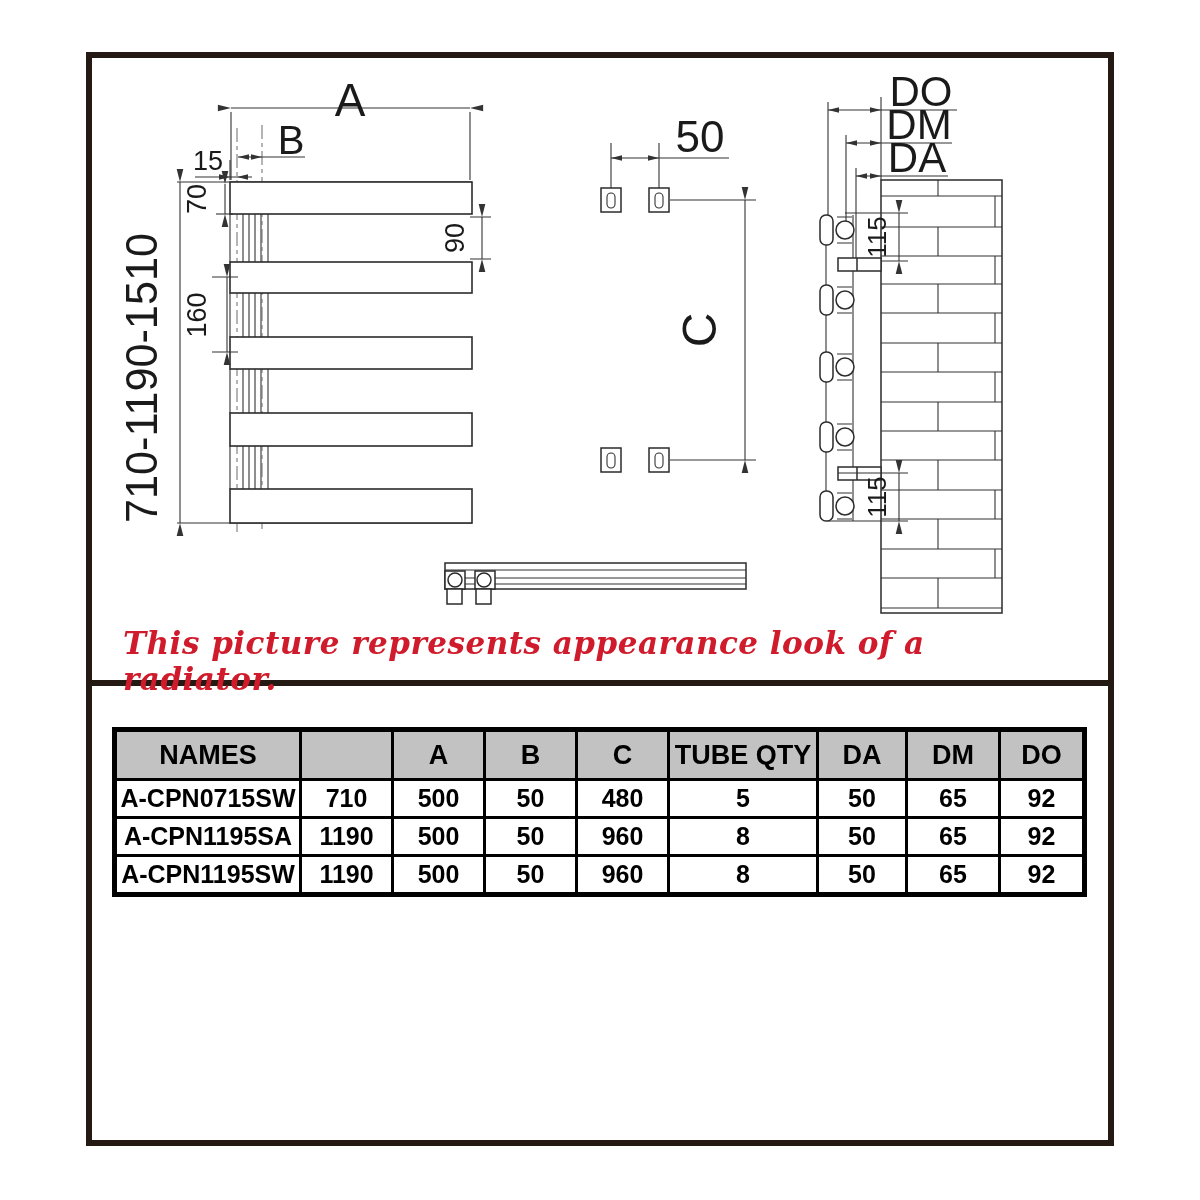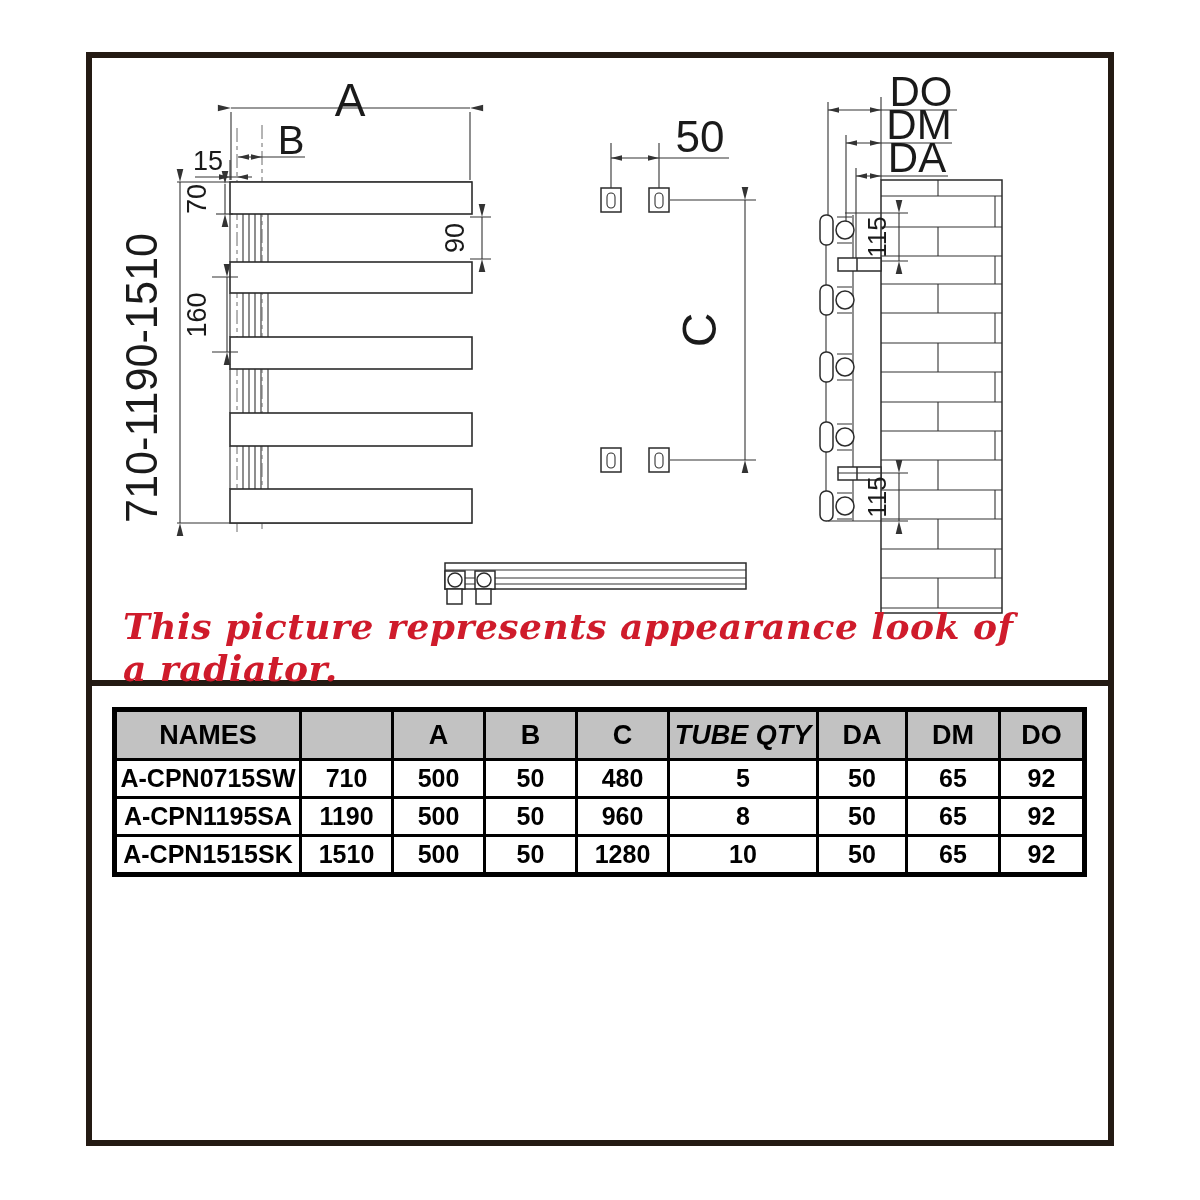--- a/index.html
+++ b/index.html
@@ -9,27 +9,27 @@
                border:6px solid #241a13;box-sizing:border-box;background:transparent;}
   .divider-bar{position:absolute;left:86px;top:680px;width:1028px;height:6px;background:#241a13;}
   svg.drawing{position:absolute;left:0;top:0;width:1200px;height:690px;}
   svg .ln{stroke:#2b2b2b;stroke-width:1.5;fill:none;}
   svg .thin{stroke:#333;stroke-width:1.1;fill:none;}
   svg .dim{stroke:#333;stroke-width:1.1;fill:none;}
   svg .bar{fill:#ffffff;stroke:#2b2b2b;stroke-width:1.6;}
   svg .cl{stroke:#6a6a6a;stroke-width:1;fill:none;stroke-dasharray:14 4 4 4;}
   svg .arw{fill:#333;stroke:none;}
   svg text{fill:#1a1a1a;font-family:"Liberation Sans",sans-serif;}
-  .caption{position:absolute;left:123px;top:605px;width:900px;
+  .caption{position:absolute;left:123px;top:625px;width:900px;
            font-family:"DejaVu Serif",serif;font-style:italic;font-weight:bold;
-           font-size:36px;letter-spacing:0.5px;}
+           font-size:31px;letter-spacing:0.5px;}
   table.spec{position:absolute;left:112px;top:707px;border-collapse:collapse;
              table-layout:fixed;background:#fff;}
   table.spec,table.spec th,table.spec td{border:3px solid #000;}
-  table.spec{border-width:5px;}
+  table.spec{border-width:5px;margin-top:20px;}
   table.spec th{background:#c2c2c2;font-size:27px;font-weight:bold;height:46px;
                 text-align:center;padding:0 2px;}
   table.spec td{font-size:25px;font-weight:bold;height:35px;text-align:center;padding:0 2px;}
 </style>
 </head>
 <body>
 
 <div class="page">
 
   <div class="outer-frame"></div>
@@ -206,21 +206,21 @@
         <col style="width:93px">
         <col style="width:85px">
     </colgroup>
     <thead>
         <tr>
           <th style="background: rgb(194, 194, 194);">NAMES</th>
           <th style="background: rgb(194, 194, 194);"></th>
           <th style="background: rgb(194, 194, 194);">A</th>
           <th style="background: rgb(194, 194, 194);">B</th>
           <th style="background: rgb(194, 194, 194);">C</th>
-          <th style="background: rgb(194, 194, 194); font-style: italic;">TUBE QTY</th>
+          <th style="background: rgb(194, 194, 194);">TUBE QTY</th>
           <th style="background: rgb(194, 194, 194);">DA</th>
           <th style="background: rgb(194, 194, 194);">DM</th>
           <th style="background: rgb(194, 194, 194);">DO</th>
         </tr>
       </thead>
     <tbody>
         <tr>
           <td>A-CPN0715SW</td>
           <td>710</td>
           <td>500</td>
@@ -236,26 +236,26 @@
           <td>1190</td>
           <td>500</td>
           <td>50</td>
           <td>960</td>
           <td>8</td>
           <td>50</td>
           <td>65</td>
           <td>92</td>
         </tr>
         <tr>
-          <td>A-CPN1515SK</td>
-          <td>1510</td>
+          <td>A-CPN1195SW</td>
+          <td>1190</td>
           <td>500</td>
           <td>50</td>
-          <td>1280</td>
-          <td>10</td>
+          <td>960</td>
+          <td>8</td>
           <td>50</td>
           <td>65</td>
           <td>92</td>
         </tr>
       </tbody>
   </table>
 
 </div>
 
 </body></html>

